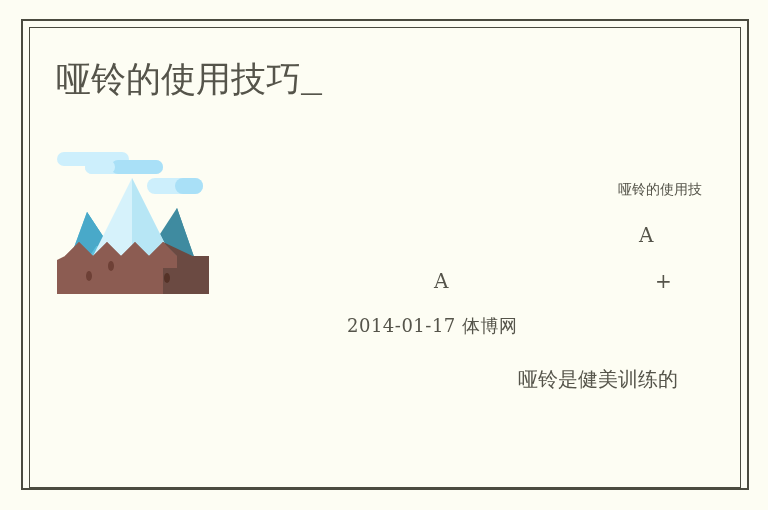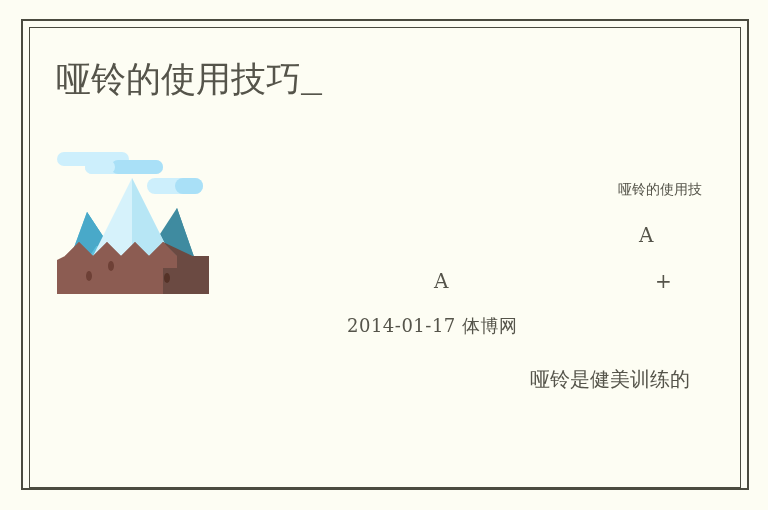--- a/index.html
+++ b/index.html
@@ -101,21 +101,21 @@
     line-height: 26px;
   }
   .meta-line {
     left: 347px;
     top: 312px;
     font-size: 18px;
     line-height: 28px;
     letter-spacing: 0.5px;
   }
   .body-line {
-    left: 530px;
+    left: 518px;
     top: 365px;
     font-size: 20px;
     line-height: 28px;
   }
 </style>
 </head>
 <body>
 
 <div id="page">
 

